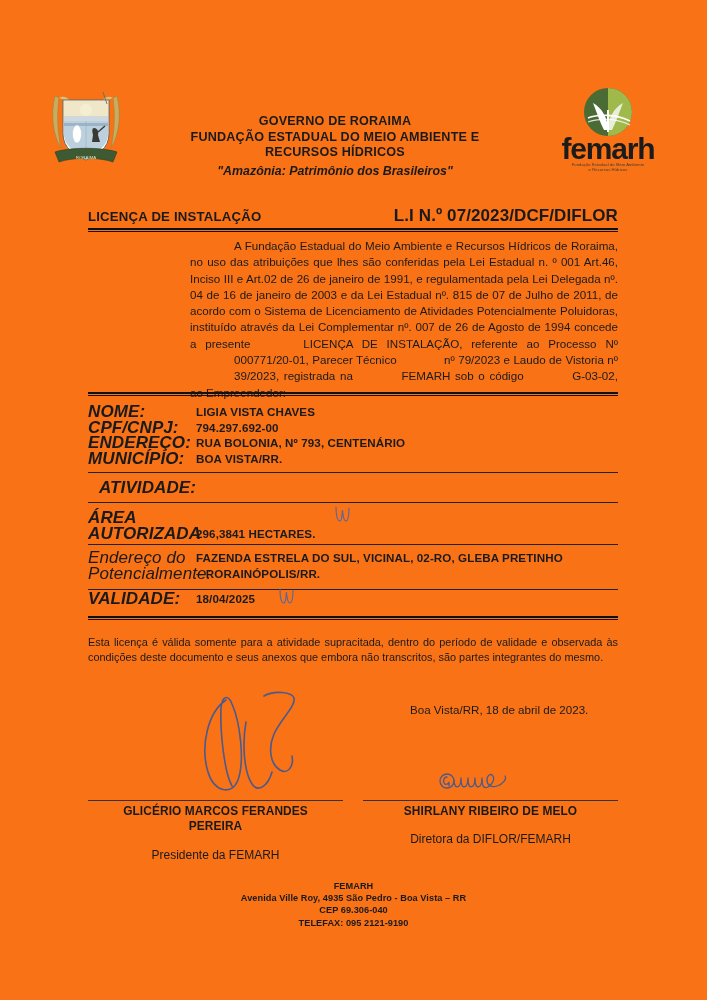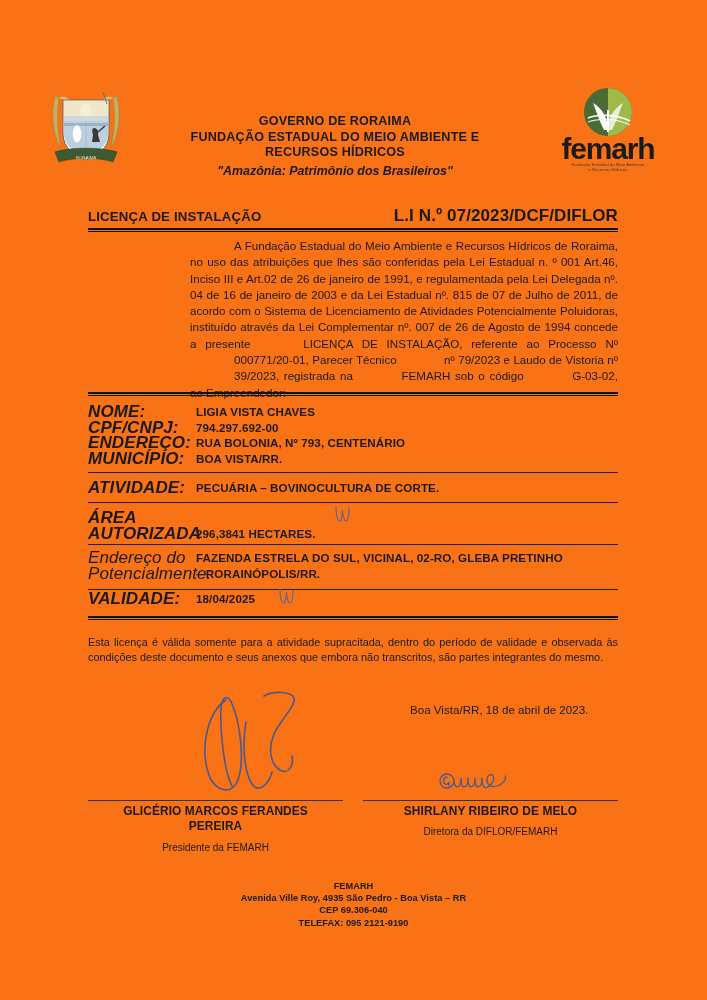--- a/index.html
+++ b/index.html
@@ -161,21 +161,21 @@
   }
   .fvalue {
     flex: 1;
     font-size: 11.6px;
     font-weight: bold;
     line-height: 15.6px;
     letter-spacing: 0.1px;
     position: relative;
   }
   .blk-nome { position: absolute; left: 0; top: 0; width: 530px; }
-  .blk-atividade { position: absolute; left: 0; top: 76px; width: 530px; }
+  .blk-atividade { position: absolute; left: 0; top: 76px; width: 530px; text-align: right; }
   .blk-area { position: absolute; left: 0; top: 106px; width: 530px; }
   .blk-endereco { position: absolute; left: 0; top: 146px; width: 530px; }
   .blk-validade { position: absolute; left: 0; top: 187px; width: 530px; }
 
   .sep-a { position: absolute; left: 0; top: 68px; width: 530px; border-top: 1.2px solid #222; }
   .sep-b { position: absolute; left: 0; top: 98px; width: 530px; border-top: 1.2px solid #222; }
   .sep-c { position: absolute; left: 0; top: 140px; width: 530px; border-top: 1.2px solid #222; }
   .sep-d { position: absolute; left: 0; top: 185px; width: 530px; border-top: 1.2px solid #222; }
 
   .area-inline { display: inline-block; position: relative; }
@@ -244,23 +244,23 @@
   }
   .sig-block.left { left: 0px; width: 255px; }
   .sig-block.right { left: 275px; width: 255px; }
   .sig-name {
     font-size: 11.9px;
     font-weight: bold;
     line-height: 15.4px;
     letter-spacing: 0.1px;
   }
   .sig-role {
-    font-size: 10px;
+    font-size: 12px;
     line-height: 15.4px;
-    margin-top: 5px;
+    margin-top: 13px;
   }
 
   
   .footer {
     position: absolute;
     left: 0;
     top: 880px;
     width: 707px;
     text-align: center;
     font-size: 9.2px;
@@ -364,21 +364,20 @@
         <div class="flabel">MUNICÍPIO:</div>
         <div class="fvalue">BOA VISTA/RR.</div>
       </div>
     </div>
 
     <div class="sep-a"></div>
 
     <div class="blk-atividade">
       <div class="frow">
         <div class="flabel">ATIVIDADE:</div>
-        <div class="fvalue">PECUÁRIA – BOVINOCULTURA DE CORTE.</div>
       </div>
     </div>
 
     <div class="sep-b"></div>
 
     <div class="blk-area">
       <div class="frow">
         <div class="flabel">
           <div>ÁREA</div>
           <div>AUTORIZADA</div>

